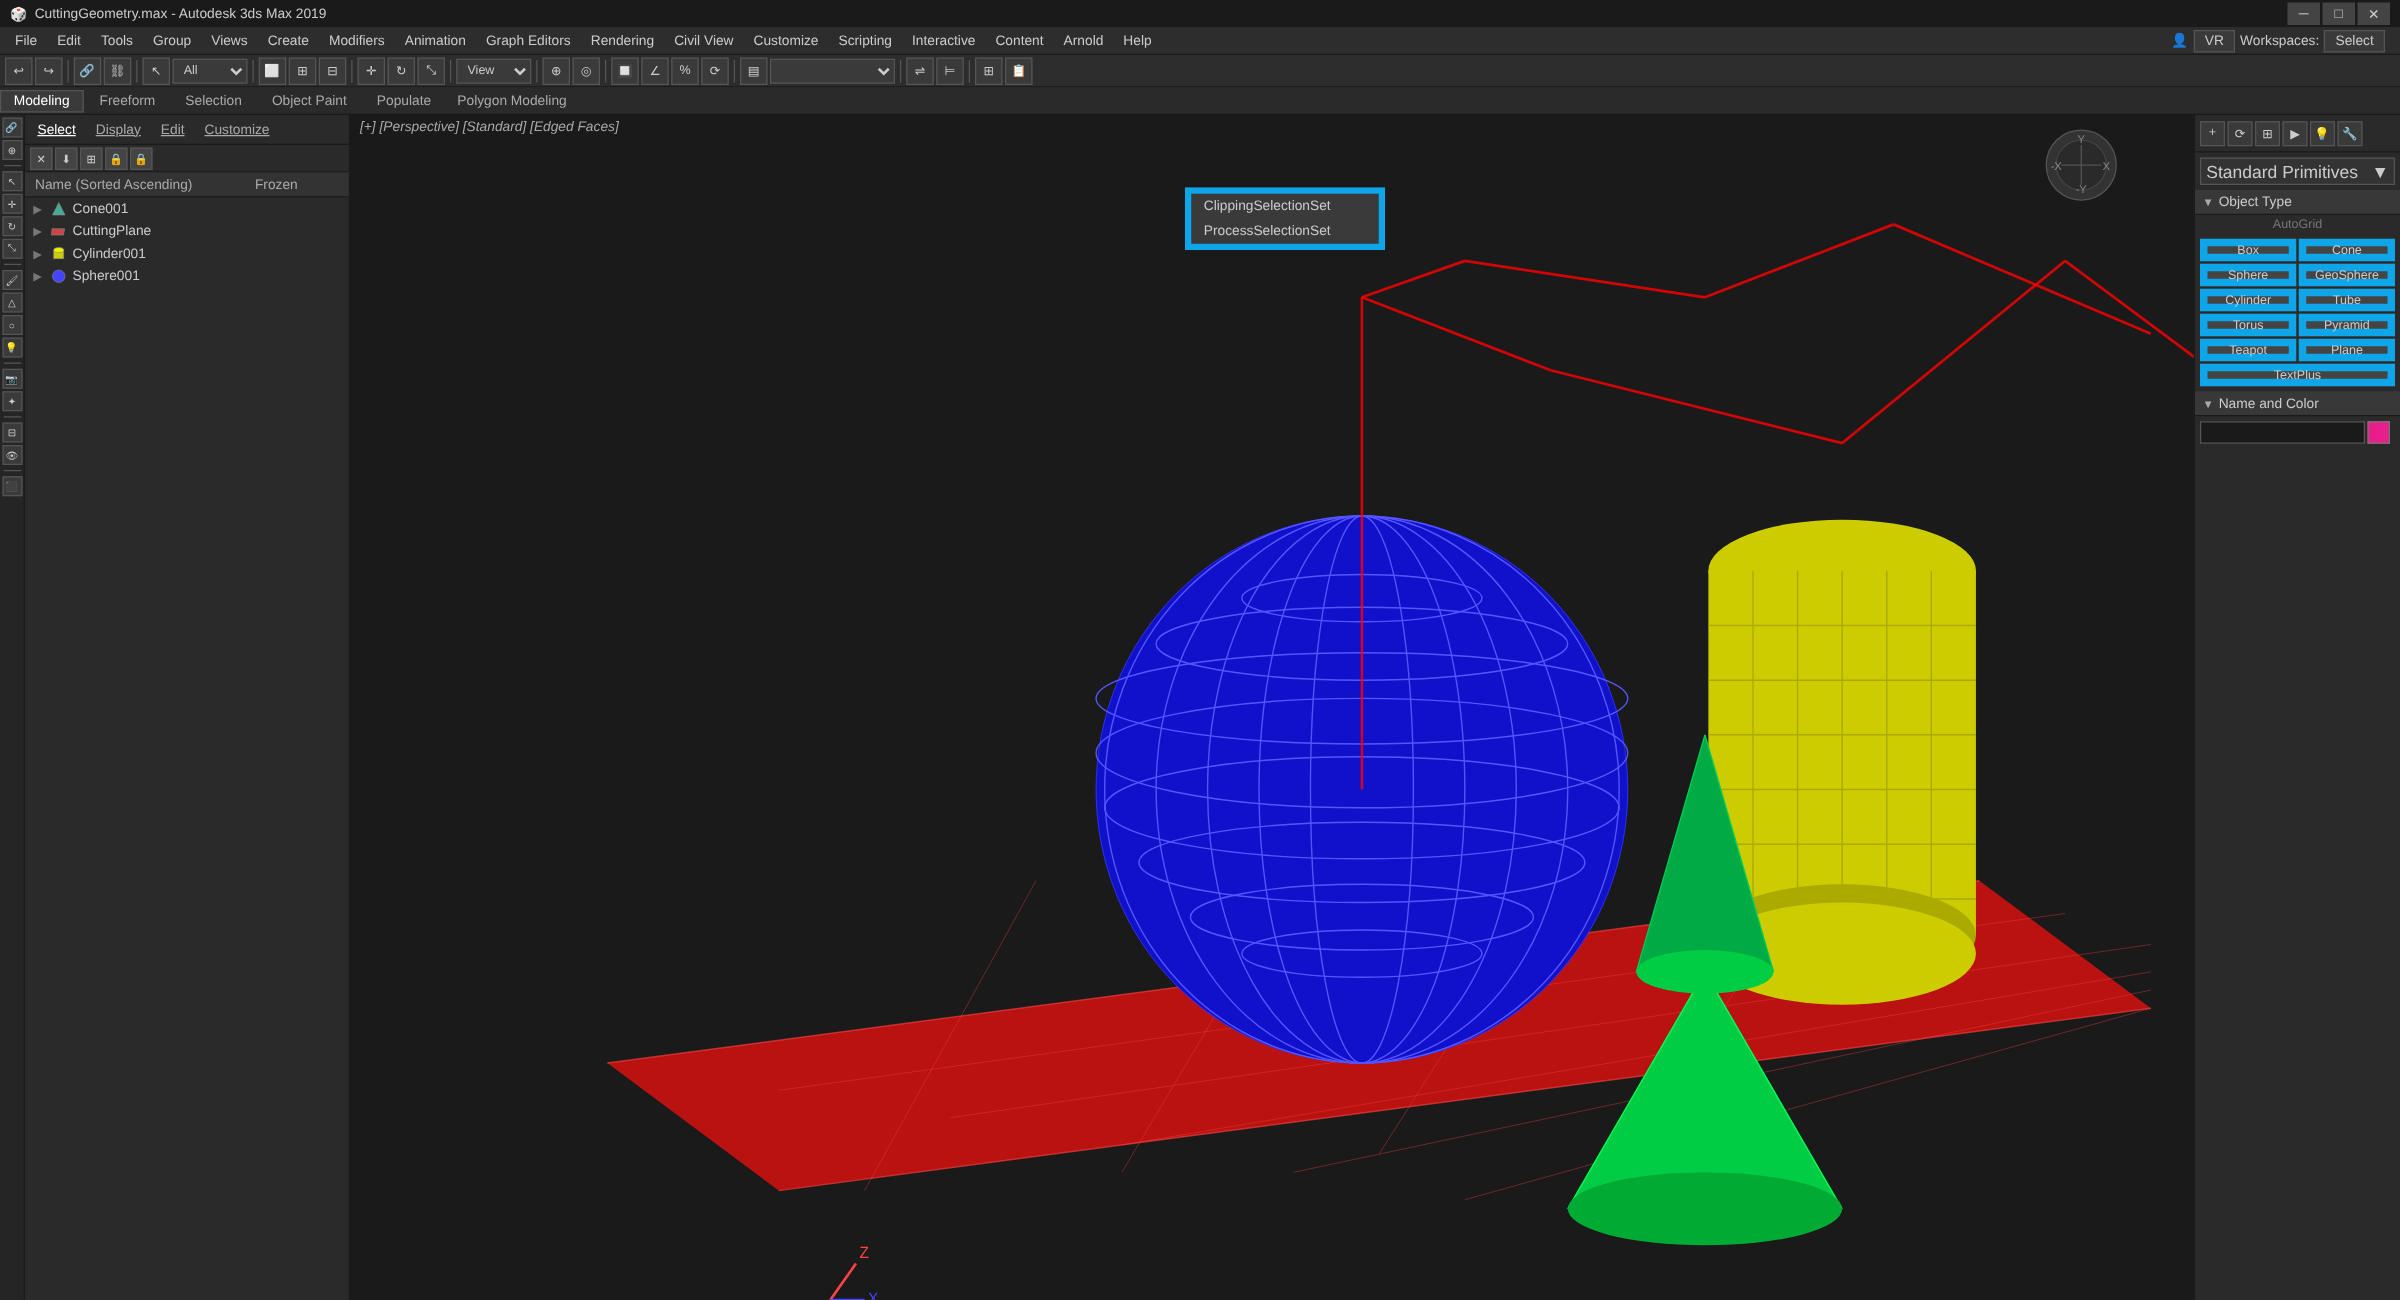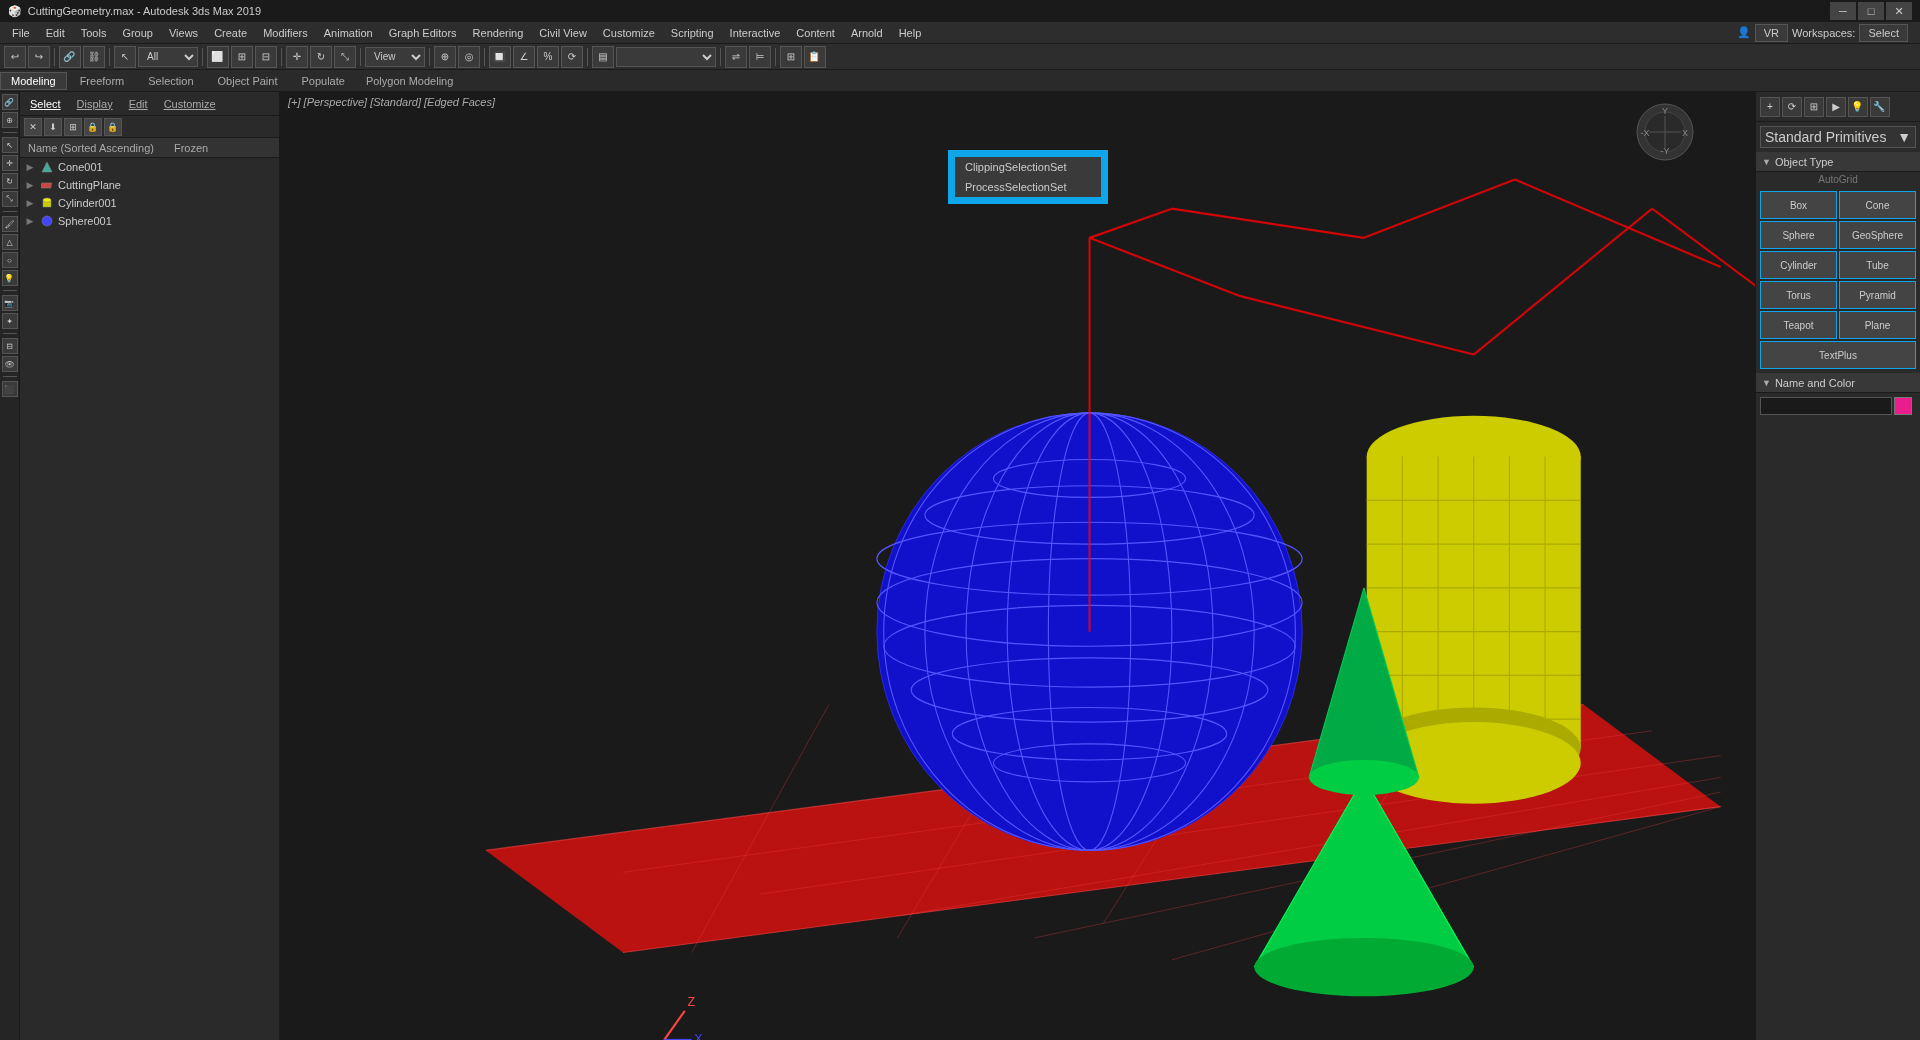--- a/index.html
+++ b/index.html
@@ -183,21 +183,21 @@
       align-items: center;
       justify-content: center;
     }
 
     #scene-header {
       height: 20px;
       background: #333;
       display: flex;
       align-items: center;
       padding: 0 8px;
-      gap: 20px;
+      gap: 50px;
       font-size: 11px;
       color: #aaa;
       border-bottom: 1px solid #1a1a1a;
     }
 
     #scene-list {
       flex: 1;
       overflow-y: auto;
     }
     .scene-item {
@@ -250,21 +250,21 @@
       height: 100%;
     }
 
     
     #dropdown-overlay {
       position: absolute;
       top: 58px;
       left: 668px;
       width: 160px;
       background: #3a3a3a;
-      border: 7px solid #0ea5e9;
+      border: 5px solid #0ea5e9;
       z-index: 100;
       font-size: 11px;
     }
     .dropdown-item {
       padding: 4px 10px;
       cursor: pointer;
       color: #ccc;
     }
 
     
@@ -338,23 +338,23 @@
       font-size: 9px;
     }
 
     #object-type-grid {
       display: grid;
       grid-template-columns: 1fr 1fr;
       gap: 2px;
       padding: 4px;
     }
     .obj-type-btn {
-      height: 28px;
+      height: 18px;
       background: #444;
-      border: 1px solid #0ea5e9;
+      border: 6px solid #0ea5e9;
       color: #ccc;
       font-size: 10px;
       cursor: pointer;
       display: flex;
       align-items: center;
       justify-content: center;
     }
 
     .autogrid-label {
       font-size: 10px;

